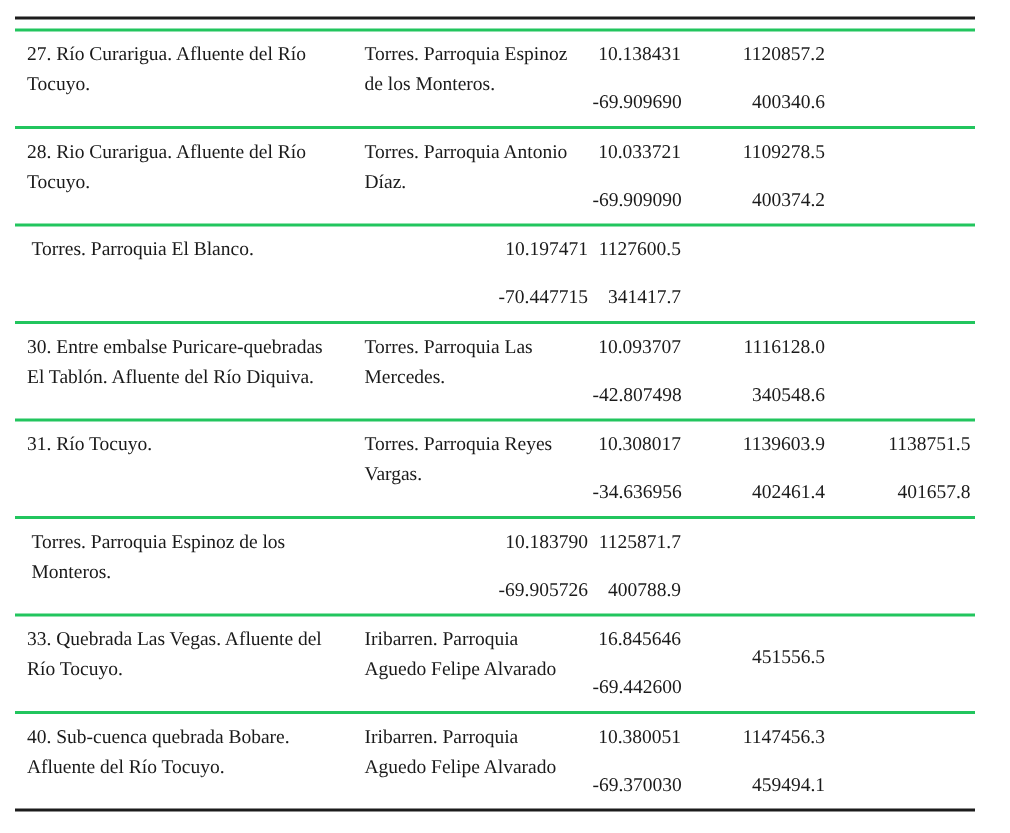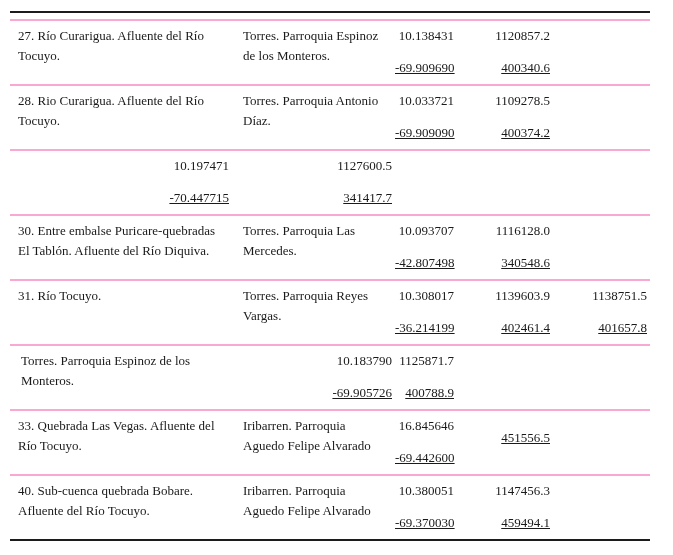--- a/index.html
+++ b/index.html
@@ -24,36 +24,36 @@
   .toprule {
     border-top: 2px solid #1c1c1c;
     margin-bottom: 6px;
   }
   .coord-table {
     border-bottom: 2px solid #1c1c1c;
   }
   .row {
     display: grid;
     grid-template-columns: 222px 163px 62px 96px 1fr;
-    border-top: 2px solid #f9a8d4;
+    border-top: 2px solid #22c55e;
     min-height: 62px;
     box-sizing: border-box;
   }
   .cell {
     padding-top: 5px;
     padding-bottom: 6px;
     font-size: 13px;
     line-height: 20px;
     box-sizing: border-box;
   }
   .c1 { padding-left: 8px; padding-right: 10px; }
   .c2 { padding-left: 11px; padding-right: 8px; }
   .num { text-align: right; padding-right: 3px; }
   .num span { display: block; }
-  .num .second { margin-top: 12px; text-decoration: underline; }
+  .num .second { margin-top: 12px; }
 </style>
 </head>
 <body>
 
 <div class="page">
   <div class="toprule"></div>
   <div class="coord-table">
 
     <div class="row">
       <div class="cell c1">27. Río Curarigua. Afluente del Río Tocuyo.</div>
@@ -83,20 +83,21 @@
         <span>1109278.5</span>
         <span class="second">400374.2</span>
       </div>
       <div class="cell num">
         <span></span>
         <span class="second"></span>
       </div>
     </div>
 
     <div class="row">
+      <div class="cell c2">Torres. Parroquia El Blanco.</div>
       <div class="cell num">
         <span>10.197471</span>
         <span class="second">-70.447715</span>
       </div>
       <div class="cell num">
         <span>1127600.5</span>
         <span class="second">341417.7</span>
       </div>
       <div class="cell num">
         <span></span>
@@ -119,21 +120,21 @@
         <span></span>
         <span class="second"></span>
       </div>
     </div>
 
     <div class="row">
       <div class="cell c1">31. Río Tocuyo.</div>
       <div class="cell c2">Torres. Parroquia Reyes Vargas.</div>
       <div class="cell num">
         <span>10.308017</span>
-        <span class="second">-36.214199</span>
+        <span class="second">-34.636956</span>
       </div>
       <div class="cell num">
         <span>1139603.9</span>
         <span class="second">402461.4</span>
       </div>
       <div class="cell num">
         <span>1138751.5</span>
         <span class="second">401657.8</span>
       </div>
     </div>

